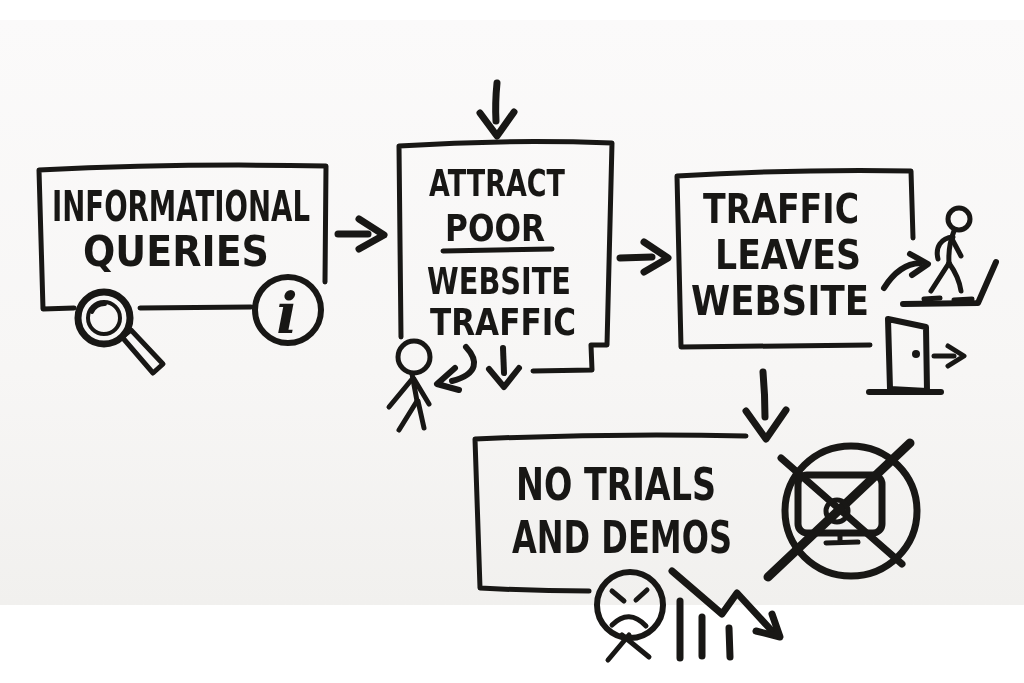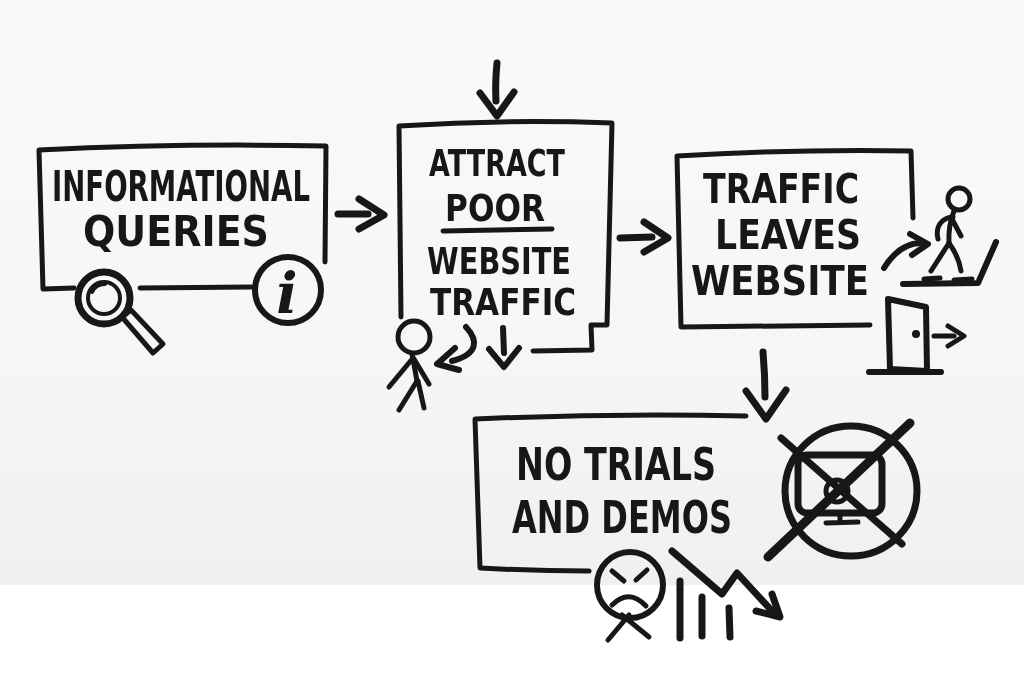--- a/index.html
+++ b/index.html
@@ -3,20 +3,21 @@
 <meta charset="utf-8">
 <style>
   html,body{margin:0;padding:0;}
   body{
     width:1024px;height:683px;overflow:hidden;
     font-family:"DejaVu Sans","Liberation Sans",sans-serif;
   }
   .canvas{
     position:relative;width:1024px;height:585px;
     background:linear-gradient(180deg,#fbfafa 0%,#f7f6f5 60%,#f1f0ee 100%);
+    margin-top:20px;
   }
   svg{position:absolute;left:0;top:0;}
   .ink{stroke:#181715;fill:none;stroke-linecap:round;stroke-linejoin:round;}
   .w4{stroke-width:4px;} .w5{stroke-width:5px;} .w6{stroke-width:6px;}
   .w7{stroke-width:7px;} .w9{stroke-width:9px;}
   text.hand{
     fill:#181715;stroke:none;font-weight:bold;
     font-family:"DejaVu Sans","Liberation Sans",sans-serif;
   }
   text.info-i{

